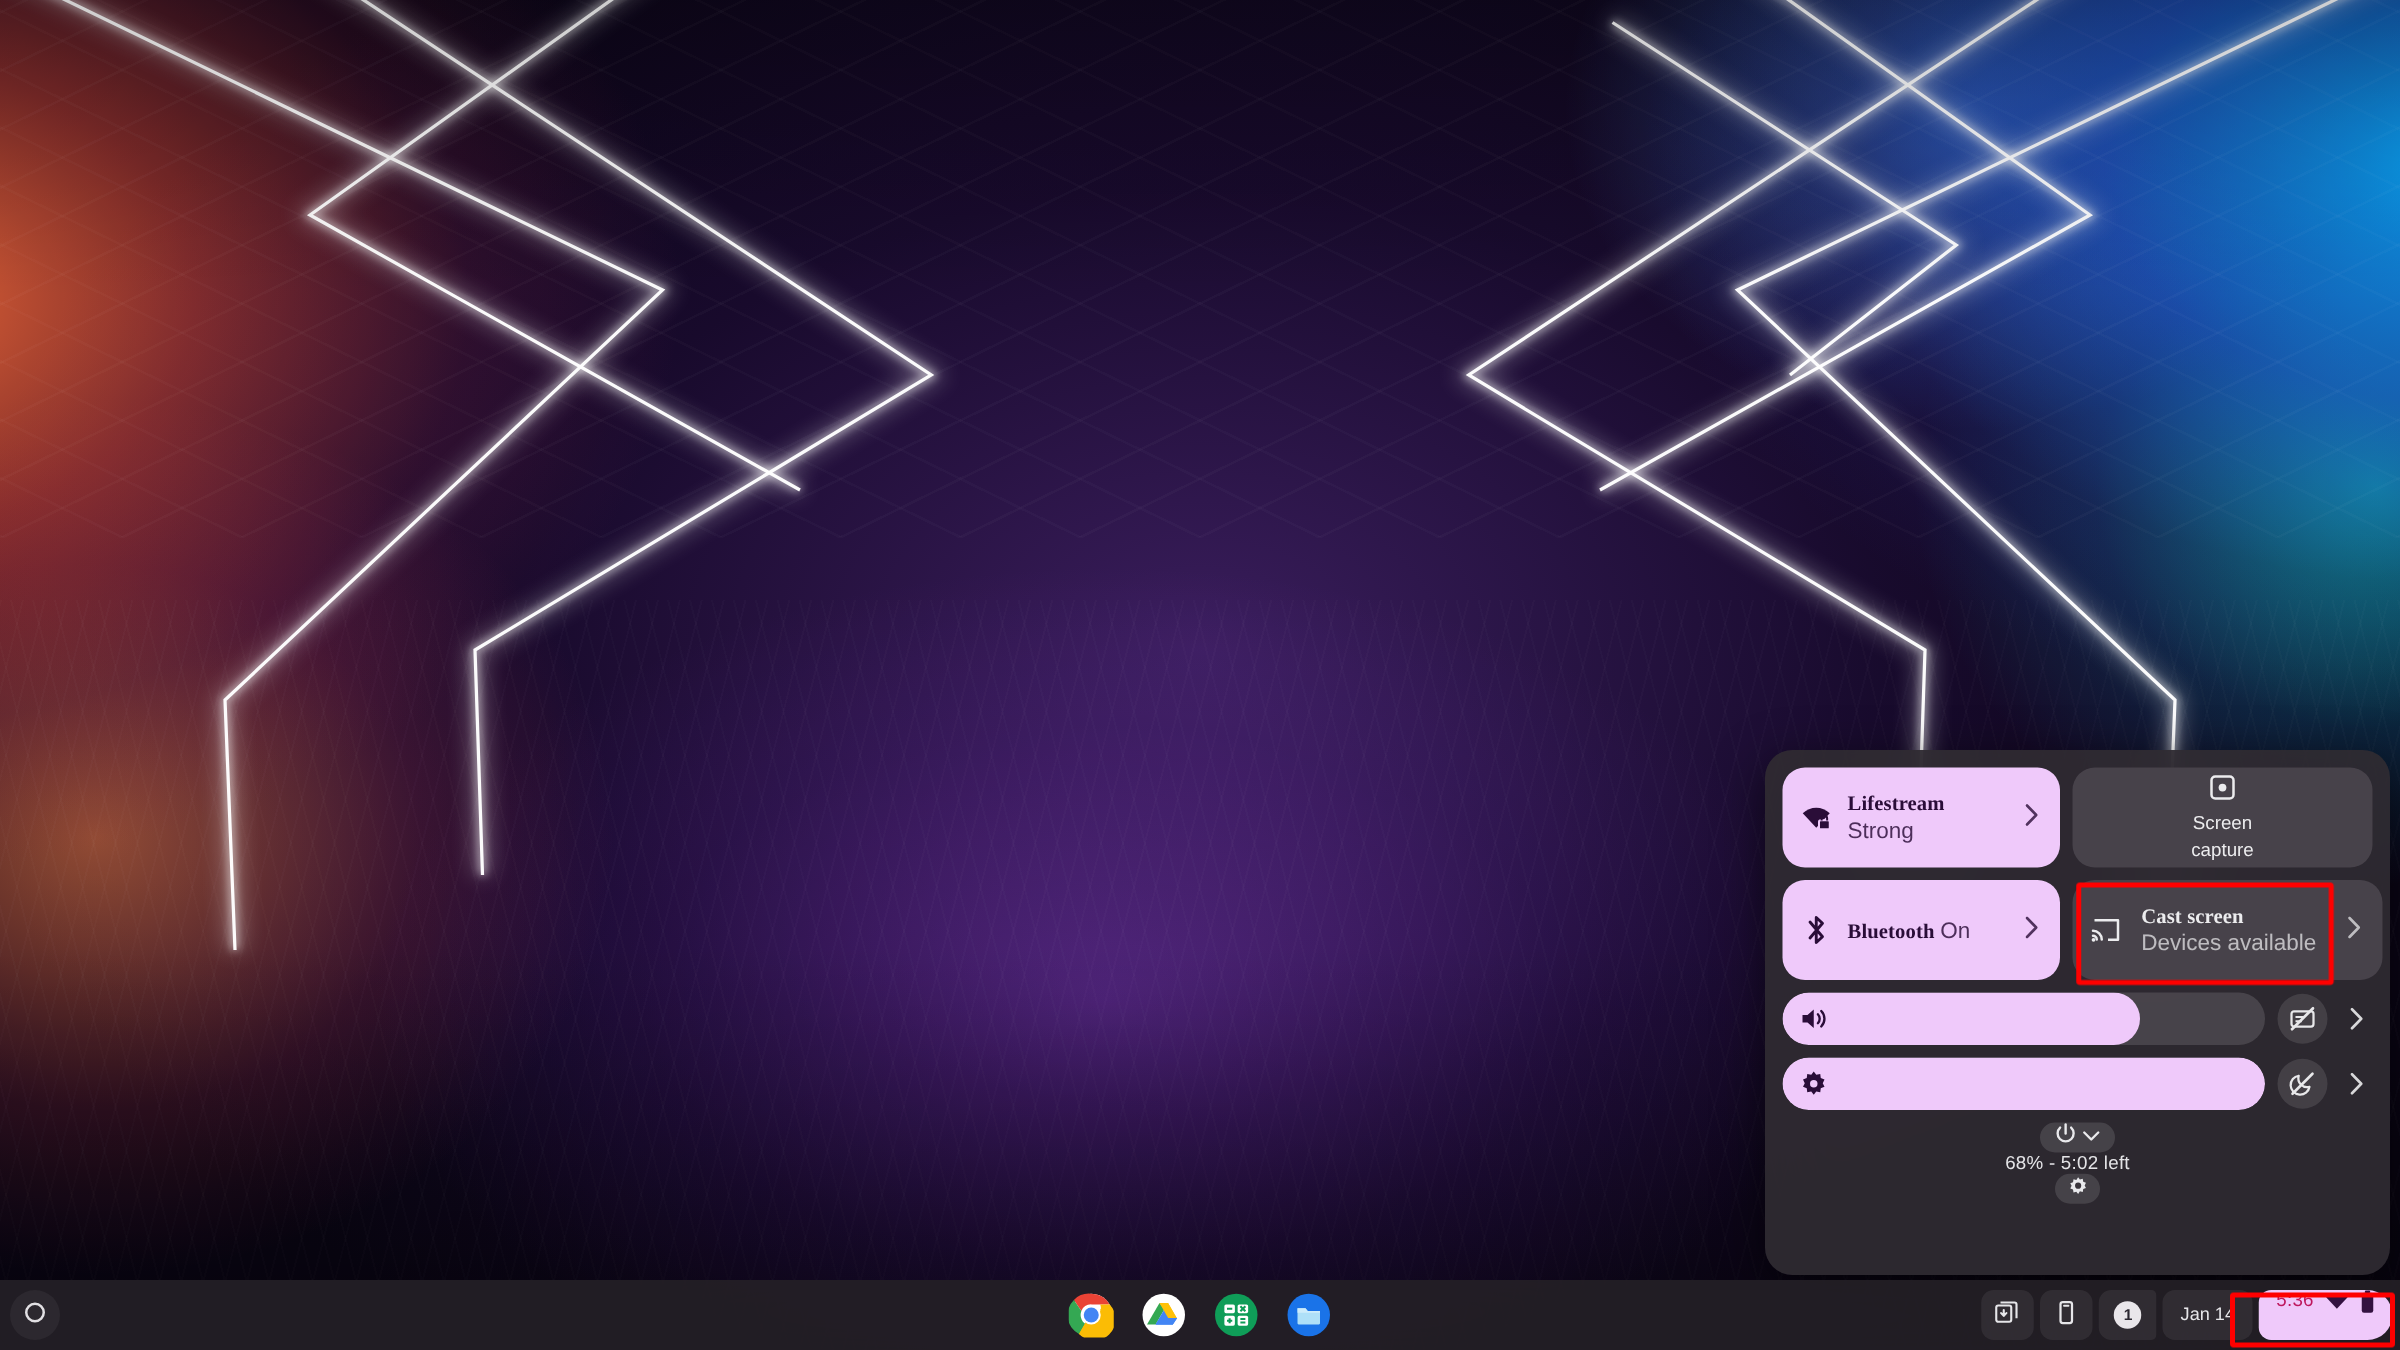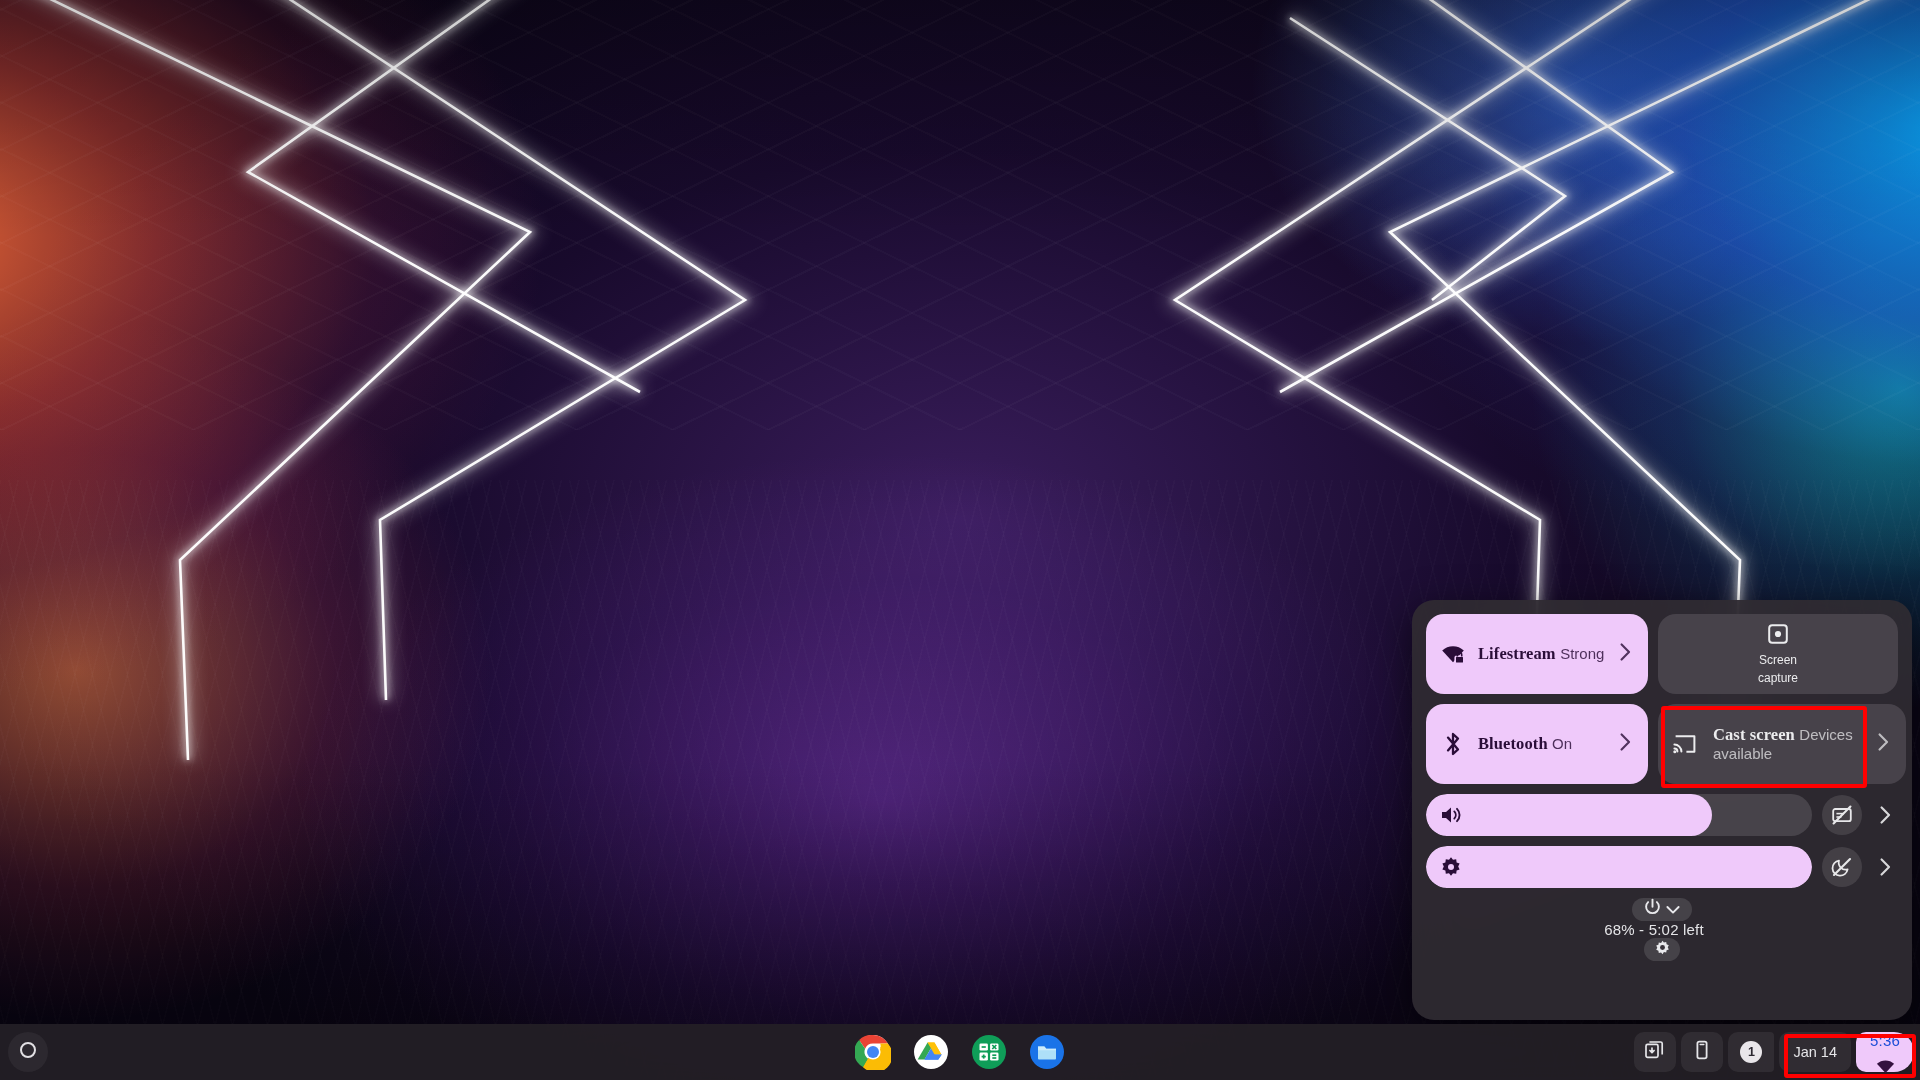--- a/index.html
+++ b/index.html
@@ -78,35 +78,35 @@
 
   .tile-wide {
     flex: 0 0 222px; height: 80px; border-radius: 18px;
     background: #efc9fa; color: #2a0d38;
     display: flex; align-items: center; padding: 0 12px 0 14px; gap: 12px;
     cursor: pointer;
   }
   .tile-wide .t-ico { flex: 0 0 26px; display: flex; align-items: center; justify-content: center; }
   .tile-wide .t-txt { flex: 1 1 auto; min-width: 0; }
   .tile-wide .t-title { font-size: 16.5px; font-weight: 600; line-height: 1.18; letter-spacing: .1px; font-family: Liberation Serif, serif; }
-  .tile-wide .t-sub { font-size: 15px; font-weight: 400; opacity: .82; line-height: 1.25; margin-top: 2px; }
+  .tile-wide .t-sub { font-size: 18px; font-weight: 400; opacity: .82; line-height: 1.25; margin-top: 2px; }
   .tile-wide .t-chev { flex: 0 0 16px; opacity: .8; }
 
   .tile-wide.dark {
     background: rgba(73,68,76,0.96); color: #ececee; gap: 15px;
   }
   .tile-wide.dark .t-sub { opacity: .72; }
 
   .tile-sq {
     flex: 1 1 0; height: 80px; border-radius: 18px;
     background: rgba(73,68,76,0.96); color: #ececee;
     display: flex; flex-direction: column; align-items: center; justify-content: center;
     gap: 5px; cursor: pointer;
   }
-  .tile-sq .s-label { font-size: 12px; line-height: 1.12; text-align: center; }
+  .tile-sq .s-label { font-size: 15px; line-height: 1.12; text-align: center; }
 
   
   .slider-row { display: flex; align-items: center; gap: 10px; margin-bottom: 10px; }
   .slider {
     position: relative; height: 42px; border-radius: 21px;
     background: rgba(255,255,255,0.13); overflow: hidden; cursor: pointer;
   }
   .slider .fill {
     position: absolute; left: 0; top: 0; bottom: 0;
     background: #efc9fa; border-radius: 21px;
@@ -173,23 +173,23 @@
     display: flex; align-items: center; justify-content: center;
     padding: 0 10px; cursor: pointer;
   }
   .st-btn.date { font-size: 14.5px; padding: 0 14px; }
   .notif-pill { background: rgba(255,255,255,0.07); border-radius: 10px 4px 4px 10px; padding: 0 12px; }
   .notif-badge {
     width: 22px; height: 22px; border-radius: 11px; background: #e9e6ea; color: #2b2730;
     font-size: 12.5px; display: flex; align-items: center; justify-content: center; font-weight: 600;
   }
   #unified-tray {
-    display: flex; align-items: center; gap: 9px;
+    display: flex; align-items: flex-start; gap: 9px;
     height: 40px; padding: 0 14px; border-radius: 10px 20px 20px 10px;
-    background: #efc9fa; color: #1d4ed8; cursor: pointer; flex-direction: column;
+    background: #efc9fa; color: #be185d; cursor: pointer;
   }
   #unified-tray .tray-time { font-size: 15px; font-weight: 500; letter-spacing: .2px; }
 
   
   .hl { position: absolute; border: 4px solid #ff0000; pointer-events: none; }
   #hl-cast { left: 1661px; top: 706px; width: 206px; height: 82px; border-radius: 3px; }
   #hl-tray { left: 1784px; top: 1034px; width: 132px; height: 44px; border-radius: 3px; }
 </style>
 </head>
 <body>

